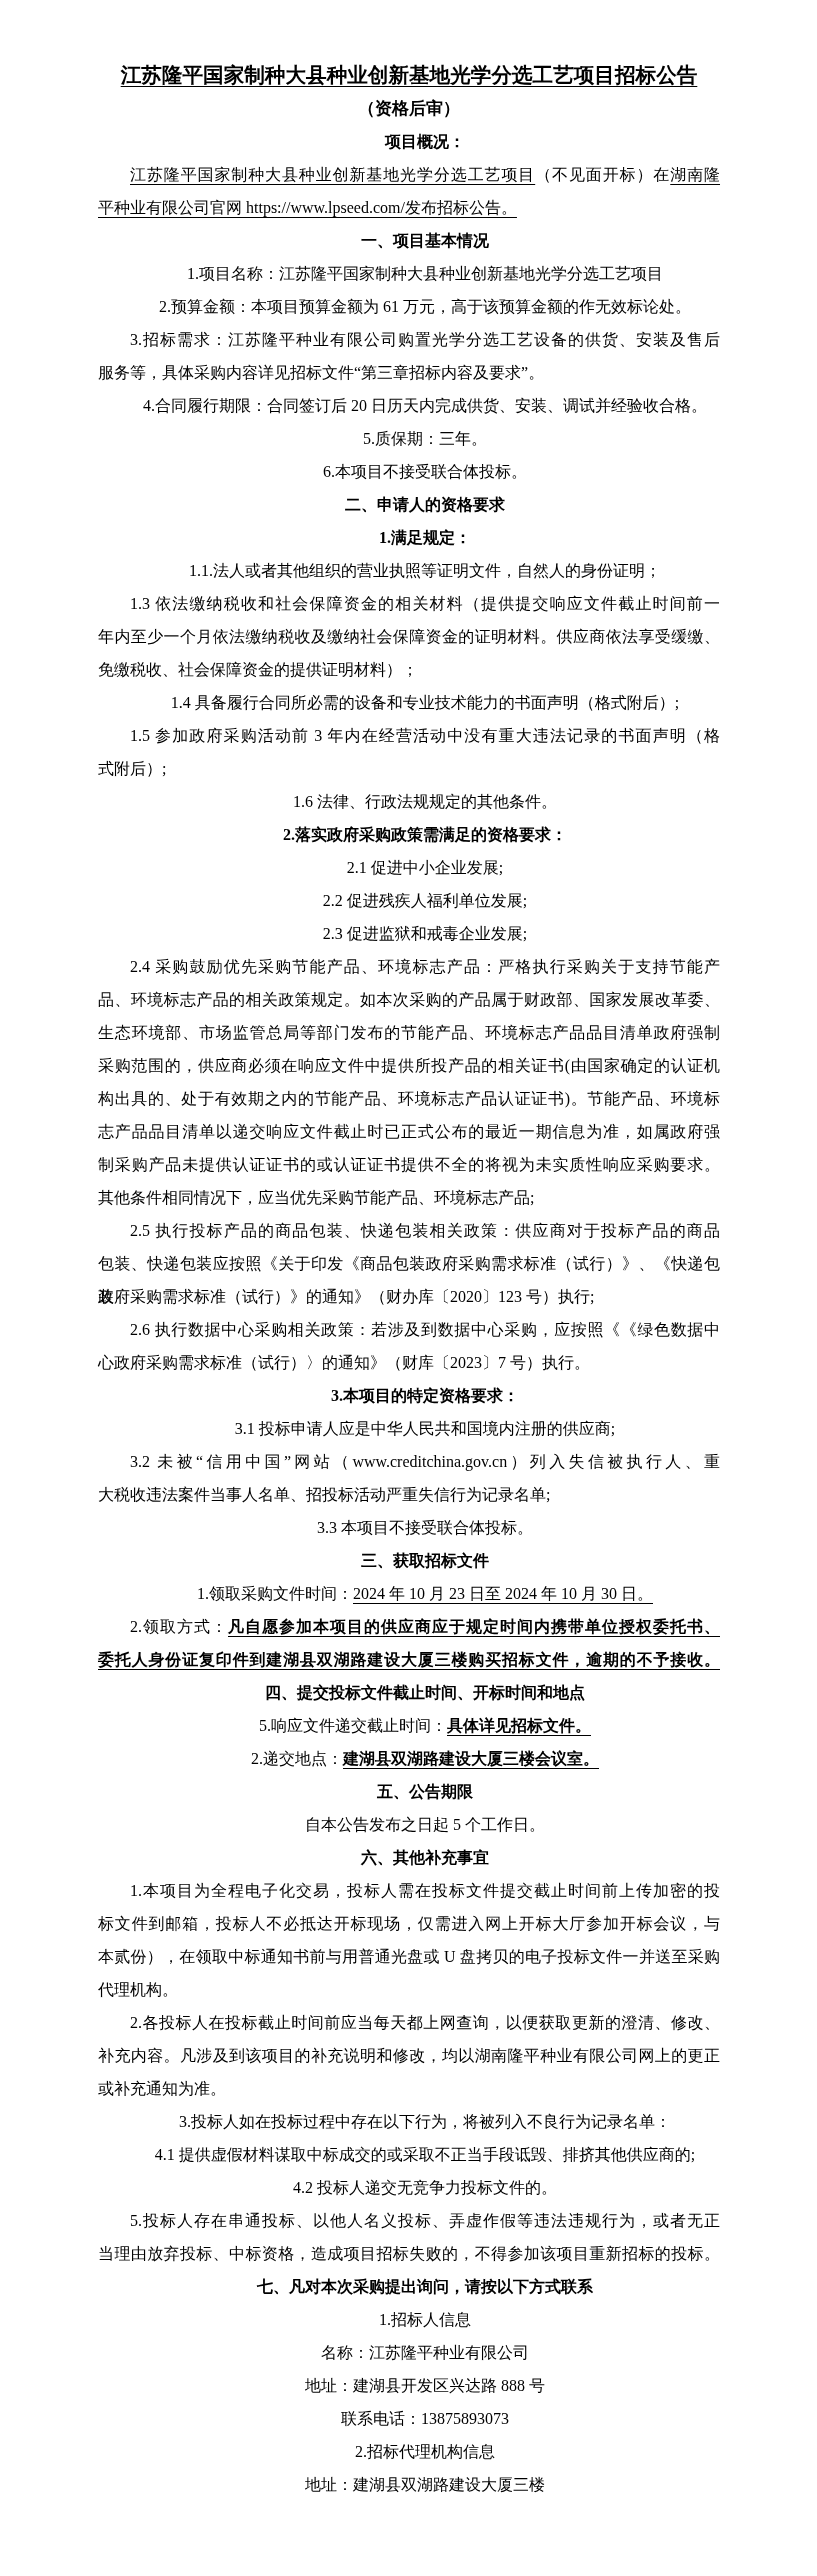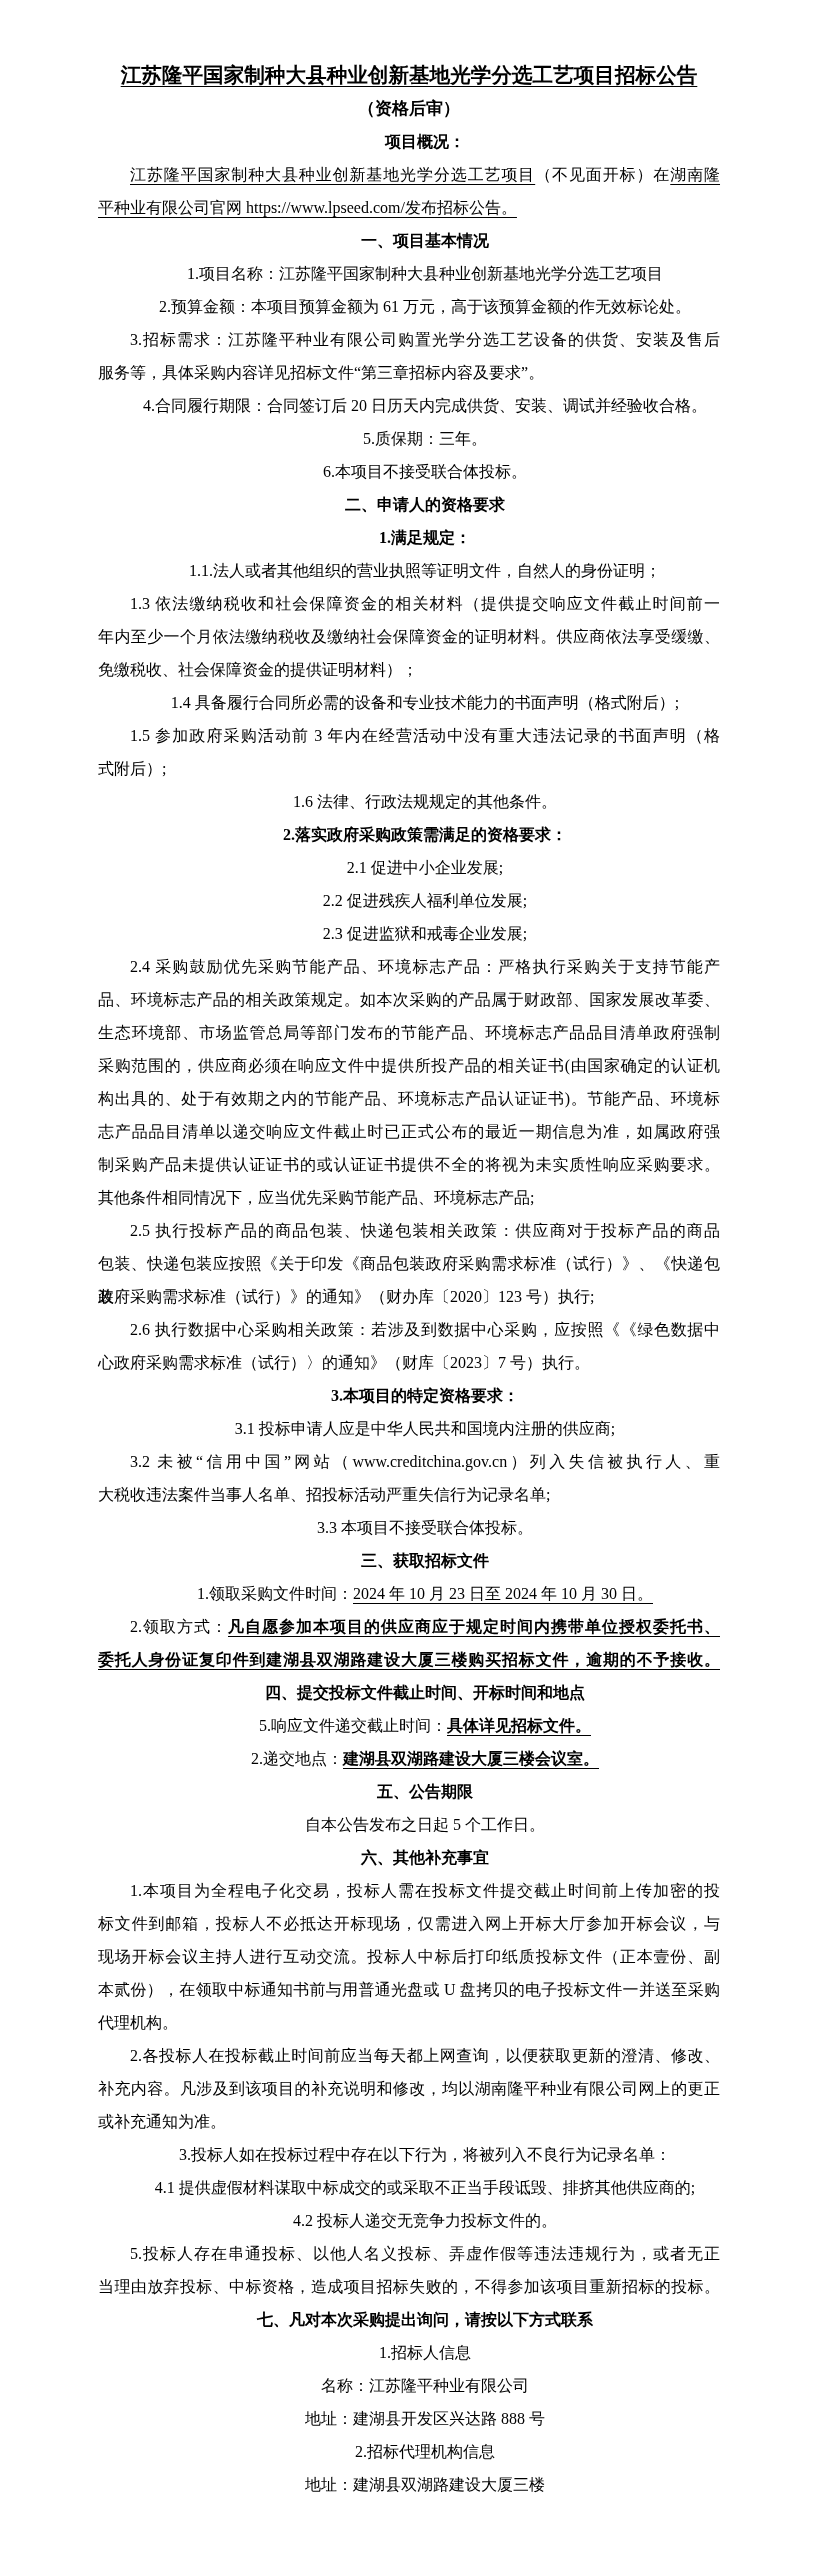--- a/index.html
+++ b/index.html
@@ -97,32 +97,32 @@
       <div class="line indent just"><span>2.领取方式：</span><span class="b u">凡自愿参加本项目的供应商应于规定时间内携带单位授权委托书、</span></div>
       <div class="line just"><span class="b u">委托人身份证复印件到建湖县双湖路建设大厦三楼购买招标文件，逾期的不予接收。</span></div>
       <div class="line h indent"><span>四、提交投标文件截止时间、开标时间和地点</span></div>
       <div class="line indent"><span>5.响应文件递交截止时间：</span><span class="b u">具体详见招标文件。</span></div>
       <div class="line indent"><span>2.递交地点：</span><span class="b u">建湖县双湖路建设大厦三楼会议室。</span></div>
       <div class="line h indent"><span>五、公告期限</span></div>
       <div class="line indent"><span>自本公告发布之日起 5 个工作日。</span></div>
       <div class="line h indent"><span>六、其他补充事宜</span></div>
       <div class="line indent just"><span>1.本项目为全程电子化交易，投标人需在投标文件提交截止时间前上传加密的投</span></div>
       <div class="line just"><span>标文件到邮箱，投标人不必抵达开标现场，仅需进入网上开标大厅参加开标会议，与</span></div>
-      <div class="line just"><span>现场开标会议主持人进行互动交流。投标人中标后打印纸质投标文件（正本壹份、副</span></div>
       <div class="line just"><span>本贰份），在领取中标通知书前与用普通光盘或 U 盘拷贝的电子投标文件一并送至采购</span></div>
       <div class="line"><span>代理机构。</span></div>
       <div class="line indent just"><span>2.各投标人在投标截止时间前应当每天都上网查询，以便获取更新的澄清、修改、</span></div>
       <div class="line just"><span>补充内容。凡涉及到该项目的补充说明和修改，均以湖南隆平种业有限公司网上的更正</span></div>
       <div class="line"><span>或补充通知为准。</span></div>
       <div class="line indent"><span>3.投标人如在投标过程中存在以下行为，将被列入不良行为记录名单：</span></div>
       <div class="line indent"><span>4.1 提供虚假材料谋取中标成交的或采取不正当手段诋毁、排挤其他供应商的;</span></div>
       <div class="line indent"><span>4.2 投标人递交无竞争力投标文件的。</span></div>
       <div class="line indent just"><span>5.投标人存在串通投标、以他人名义投标、弄虚作假等违法违规行为，或者无正</span></div>
       <div class="line just"><span>当理由放弃投标、中标资格，造成项目招标失败的，不得参加该项目重新招标的投标。</span></div>
       <div class="line h indent"><span>七、凡对本次采购提出询问，请按以下方式联系</span></div>
       <div class="line indent"><span>1.招标人信息</span></div>
       <div class="line indent"><span>名称：江苏隆平种业有限公司</span></div>
       <div class="line indent"><span>地址：建湖县开发区兴达路 888 号</span></div>
+      <div class="line indent"><span>联系电话：13875893073</span></div>
       <div class="line indent"><span>2.招标代理机构信息</span></div>
       <div class="line indent"><span>地址：建湖县双湖路建设大厦三楼</span></div>
     </div>
 </div>
 
 
 </body></html>

